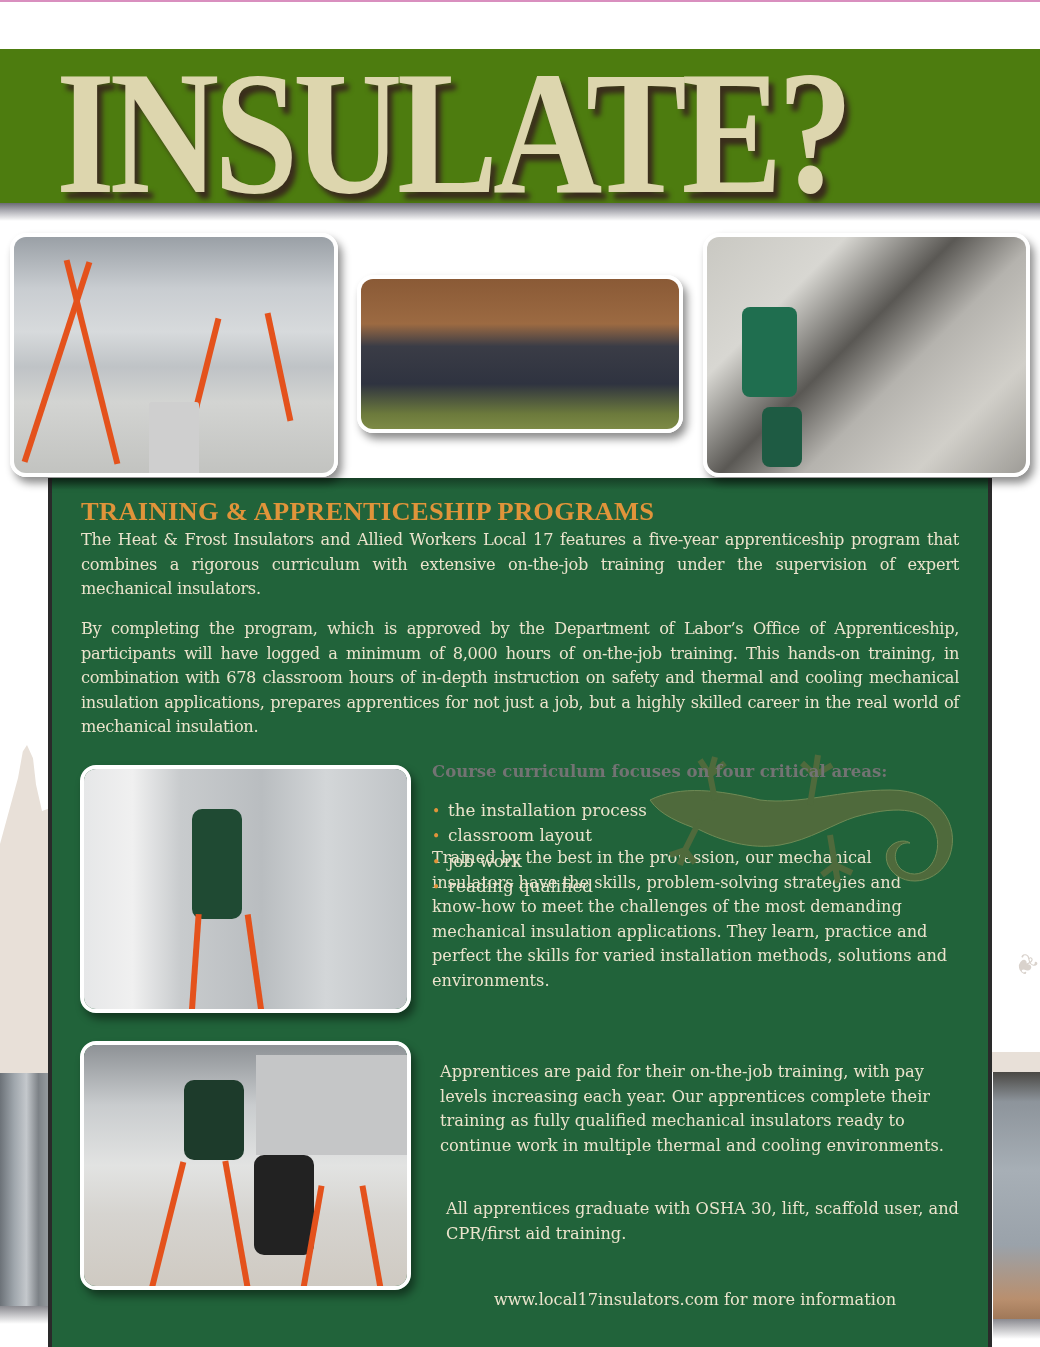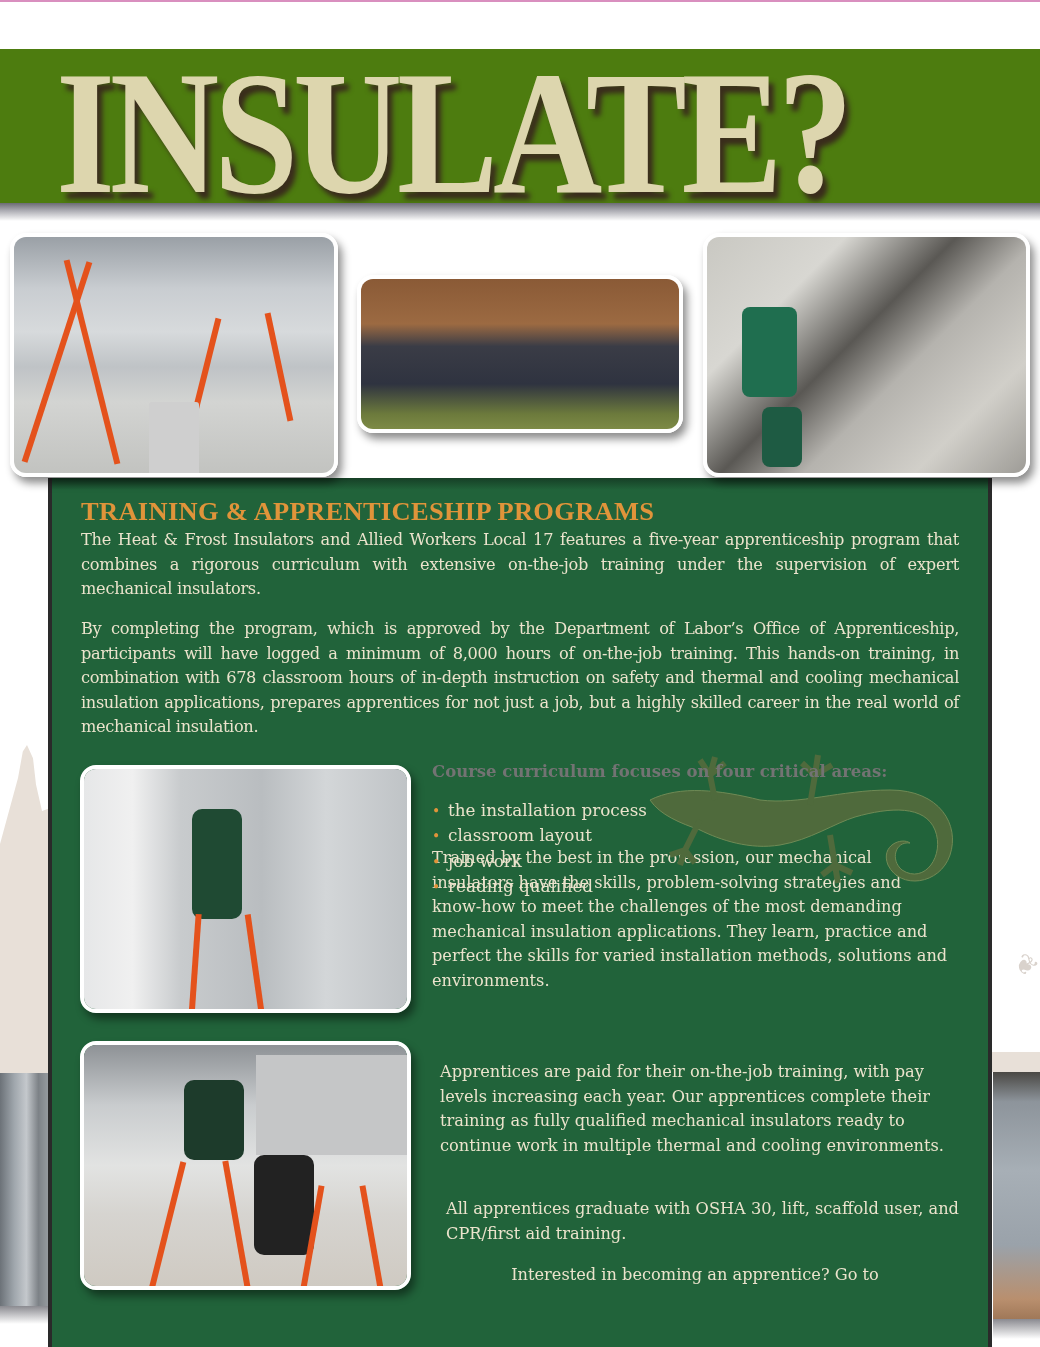--- a/index.html
+++ b/index.html
@@ -158,14 +158,15 @@
     <div class="ladder" style="left:150px;top:115px;height:135px;transform:rotate(-10deg);"></div>
     <div class="ladder" style="left:225px;top:140px;height:110px;transform:rotate(10deg);"></div>
     <div class="ladder" style="left:285px;top:140px;height:110px;transform:rotate(-10deg);"></div>
   </div>
 </div>
 
 <p class="para para-3">Trained by the best in the profession, our mechanical insulators have the skills, problem-solving strategies and know-how to meet the challenges of the most demanding mechanical insulation applications. They learn, practice and perfect the skills for varied installation methods, solutions and environments.</p>
 <p class="para para-4">Apprentices are paid for their on-the-job training, with pay levels increasing each year. Our apprentices complete their training as fully qualified mechanical insulators ready to continue work in multiple thermal and cooling environments.</p>
 <p class="para para-5">All apprentices graduate with OSHA 30, lift, scaffold user, and CPR/first aid training.</p>
 <p class="para para-cta">
-  <span>Interested in becoming an apprentice? Go to</span><br>
+  <br>
+  <span>www.local17insulators.com for more information</span>
 </p>
 
 </body></html>

